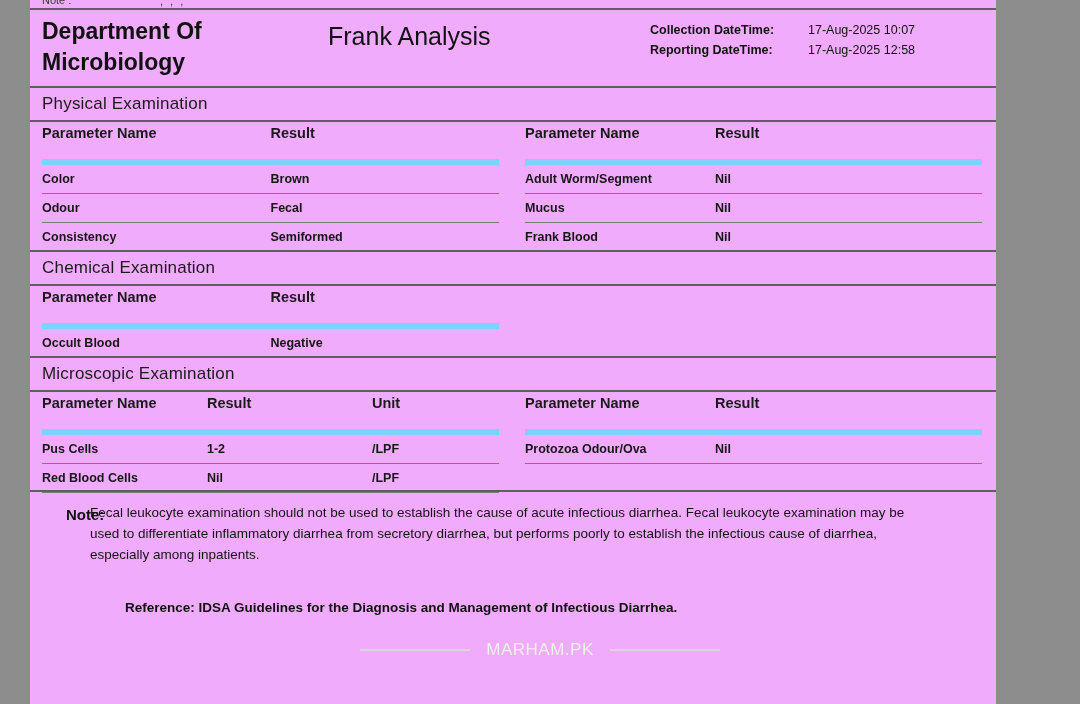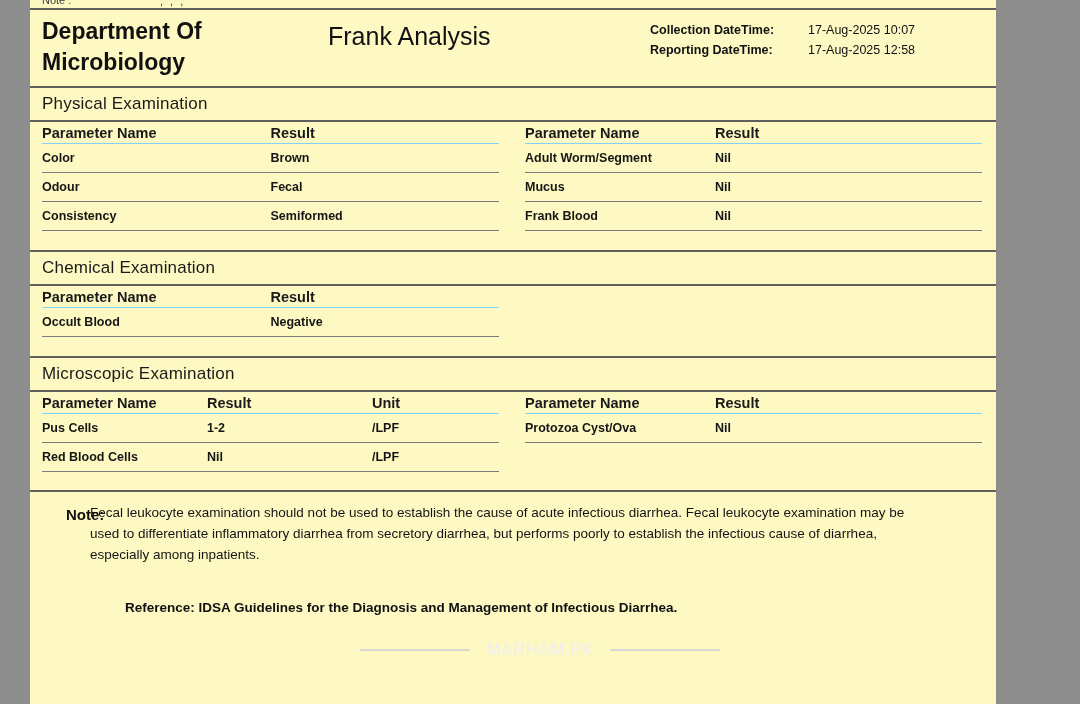--- a/index.html
+++ b/index.html
@@ -16,21 +16,21 @@
     width: 1080px;
     height: 704px;
     background: #8d8d8d;
   }
   .sheet {
     position: absolute;
     left: 30px;
     top: 0;
     width: 966px;
     height: 704px;
-    background: #fef9c3;
+    background: #f0abfc;
   }
   .top-strip {
     position: absolute;
     left: 0;
     top: 0;
     width: 966px;
     height: 10px;
     overflow: hidden;
   }
   .top-strip .fragtext {
@@ -122,22 +122,22 @@
   table.tbl {
     width: 457px;
     border-collapse: collapse;
     table-layout: fixed;
   }
   table.tbl th {
     text-align: left;
     font-size: 14.5px;
     font-weight: bold;
     color: #1a1a1a;
-    padding: 3px 0 2px 0;
-    border-bottom: 1px solid #7dd3fc;
+    padding: 3px 0 18px 0;
+    border-bottom: 6px solid #7dd3fc;
   }
   table.tbl td {
     text-align: left;
     font-size: 12.5px;
     font-weight: bold;
     color: #161616;
     padding: 7px 0 7px 0;
     border-bottom: 1px solid #7b7b7b;
   }
   table.tbl td.val, table.tbl th.val { font-weight: bold; }
@@ -339,21 +339,21 @@
             </table>
         </div>
         <div class="col pad-r">
           <table class="tbl">
             <tbody>
                 <tr>
               <th class="c-name2">Parameter Name</th>
               <th class="c-res2">Result</th>
             </tr>
             <tr>
-              <td>Protozoa Cyst/Ova</td>
+              <td>Protozoa Odour/Ova</td>
               <td class="val">Nil</td>
             </tr>
           </tbody>
             </table>
         </div>
       </div>
     </div>
 
     <div style="position:absolute;left:0;top:490px;width:966px;">
         <hr class="hr-thick">

